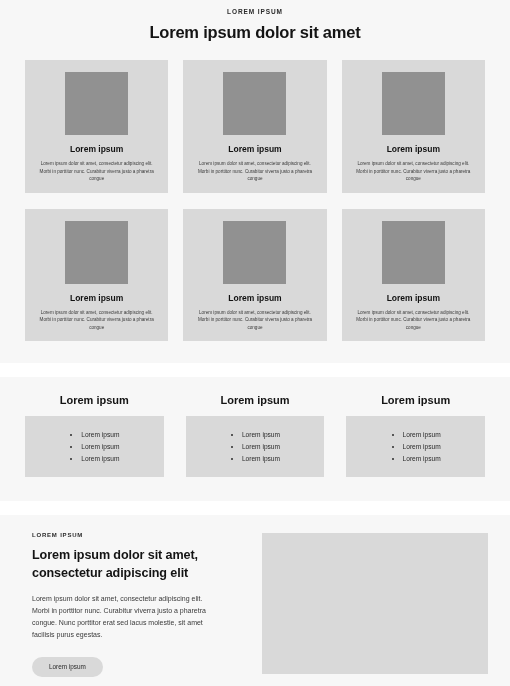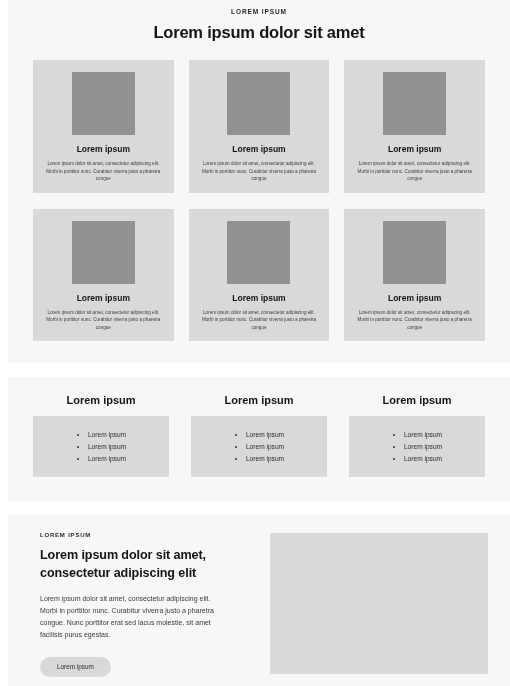--- a/index.html
+++ b/index.html
@@ -19,21 +19,20 @@
     width: 510px;
     height: 686px;
     display: flex;
     flex-direction: column;
     background: #ffffff;
   }
 
   
   .section {
     background: #f7f7f7;
-    margin-left: 8px;
   }
 
   
   .band-top {
     padding: 9px 0 12px 0;
     text-align: center;
   }
   .eyebrow {
     font-size: 6.5px;
     letter-spacing: 0.9px;

